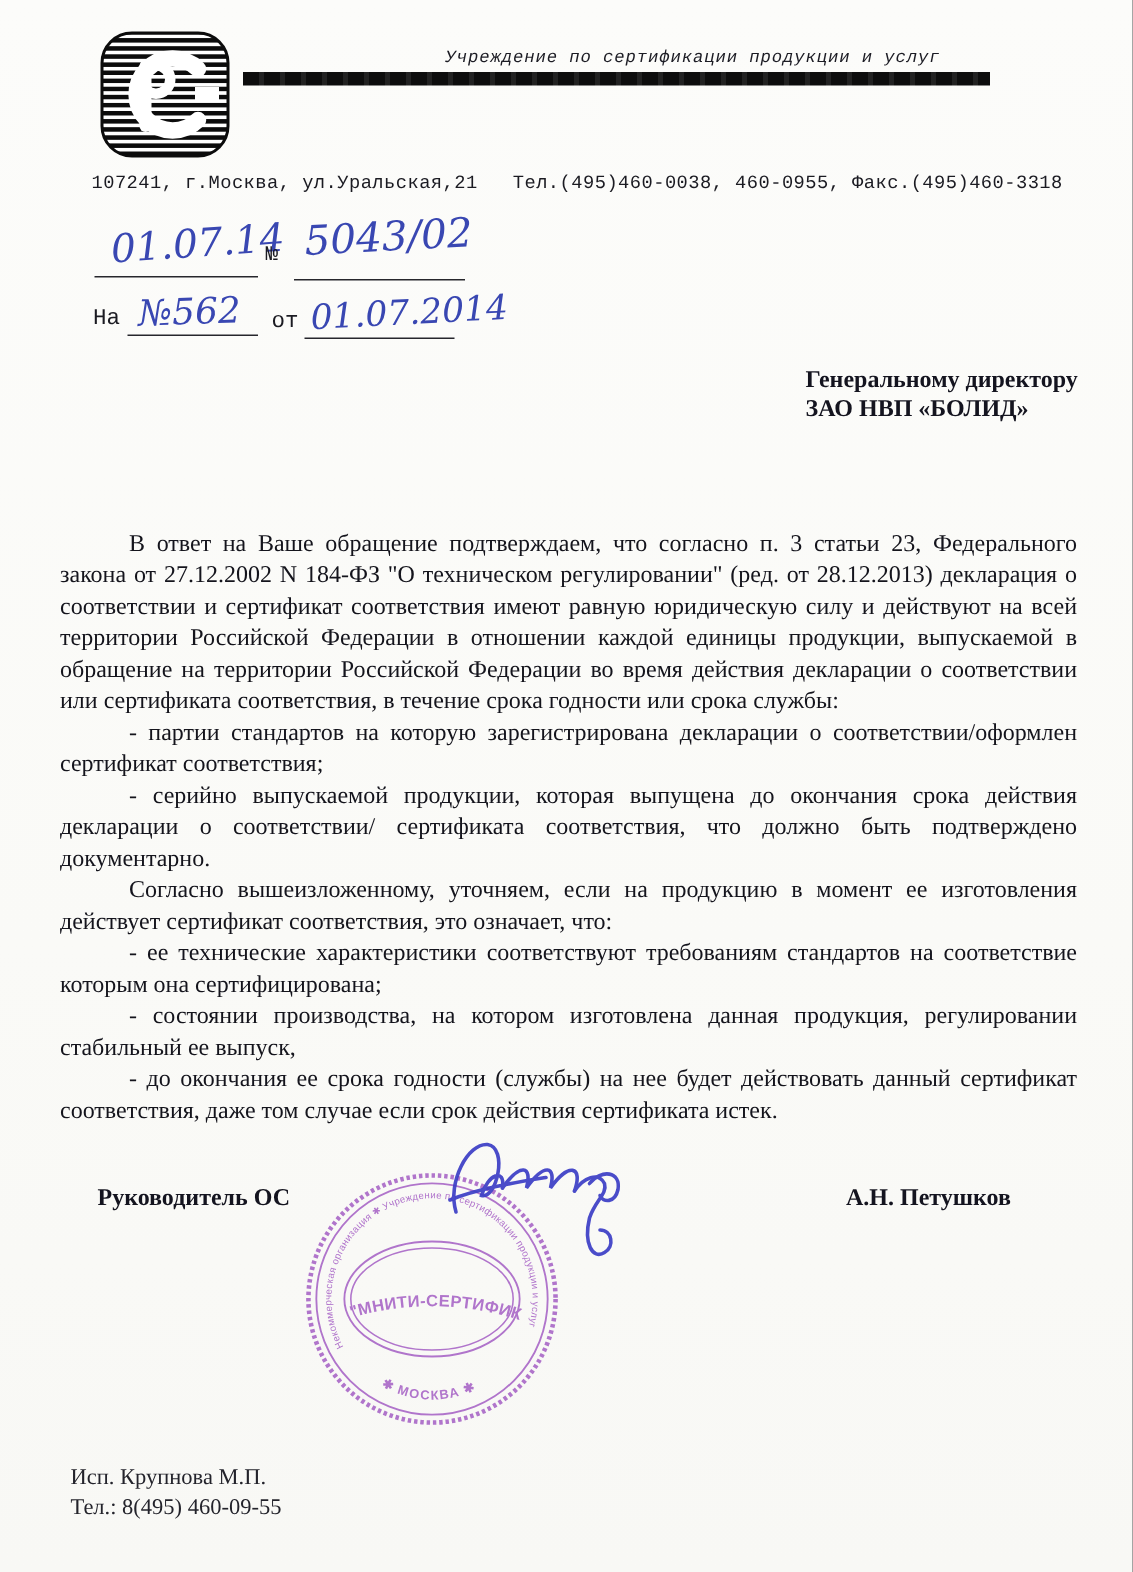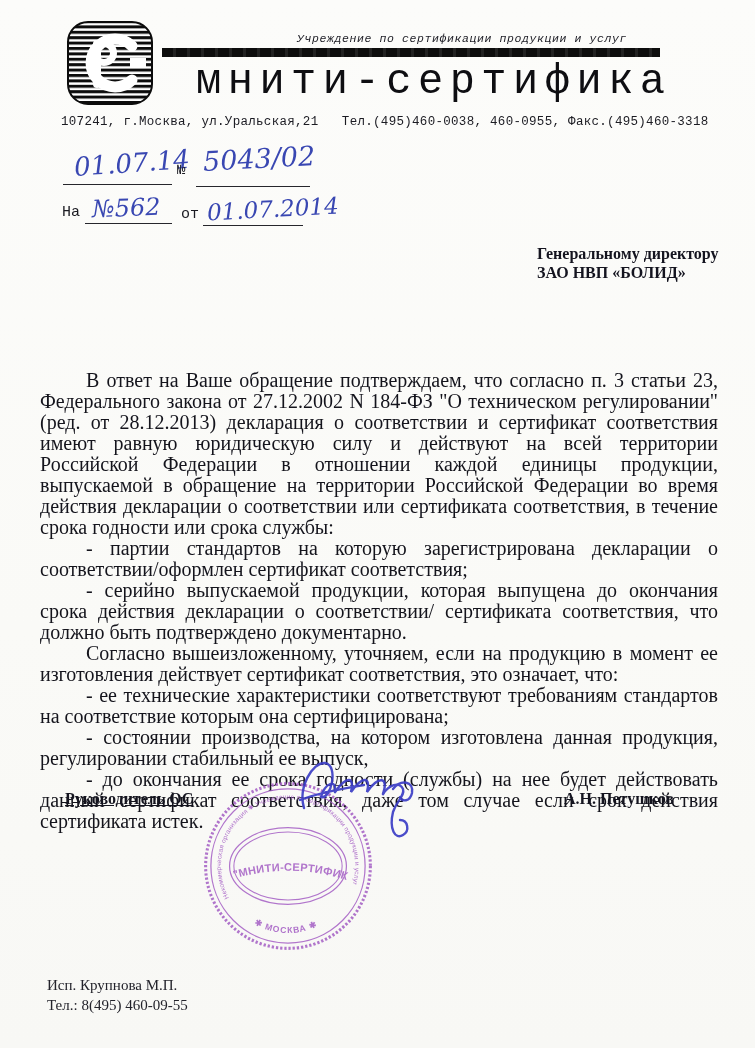--- a/index.html
+++ b/index.html
@@ -50,26 +50,26 @@
   .u2{left:196px;top:186px;width:114px;}
   .u3{left:85px;top:223px;width:87px;}
   .u4{left:203px;top:225px;width:100px;}
   
   .recipient{
     position:absolute;left:537px;top:244px;
     font-size:16px;font-weight:bold;line-height:19px;color:#14141f;
   }
   
   .letter-body{
-    position:absolute;left:40px;top:370px;width:678px;
-    font-size:20px;line-height:21px;text-align:justify;color:#14141c;
+    position:absolute;left:40px;top:352px;width:678px;
+    font-size:16px;line-height:21px;text-align:justify;color:#14141c;
   }
   .letter-body p{margin:0;text-indent:46px;}
   
-  .sig-position{position:absolute;left:65px;top:790px;font-size:16px;font-weight:bold;color:#14141f;text-decoration:underline;}
+  .sig-position{position:absolute;left:65px;top:790px;font-size:16px;font-weight:bold;color:#14141f;}
   .sig-name{position:absolute;left:564px;top:790px;font-size:16px;font-weight:bold;color:#14141f;}
   .stamp{position:absolute;left:197px;top:775px;z-index:2;filter:blur(.3px);opacity:.88;}
   .signature{position:absolute;left:298px;top:750px;z-index:3;}
   
   .footer{
     position:absolute;left:47px;top:975px;
     font-size:15px;line-height:20px;color:#23232b;
   }
 </style>
 </head>
@@ -96,21 +96,20 @@
       <circle cx="38" cy="33" r="9.5" fill="none" stroke="#ffffff" stroke-width="7"></circle>
 
       <rect x="64" y="38" width="16" height="9" fill="#ffffff"></rect>
     </g>
   </svg>
 
   <div class="tagline">Учреждение по сертификации продукции и услуг</div>
 
   <div class="header-bar"></div>
 
-  <div class="org-title">мнити-сертифика</div>
 
   <div class="address-line">107241, г.Москва, ул.Уральская,21   Тел.(495)460-0038, 460-0955, Факс.(495)460-3318</div>
 
   <div class="hand hw-date1">01.07.14</div>
   <div class="ref-label lbl-no">№</div>
   <div class="hand hw-num1">5043/02</div>
   <div class="u-line u1"></div>
   <div class="u-line u2"></div>
 
   <div class="ref-label lbl-na">На</div>

